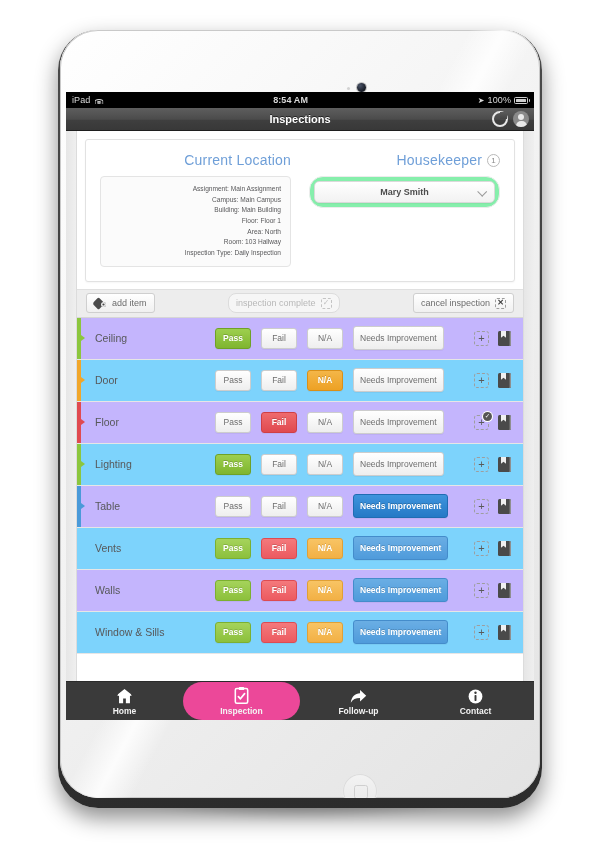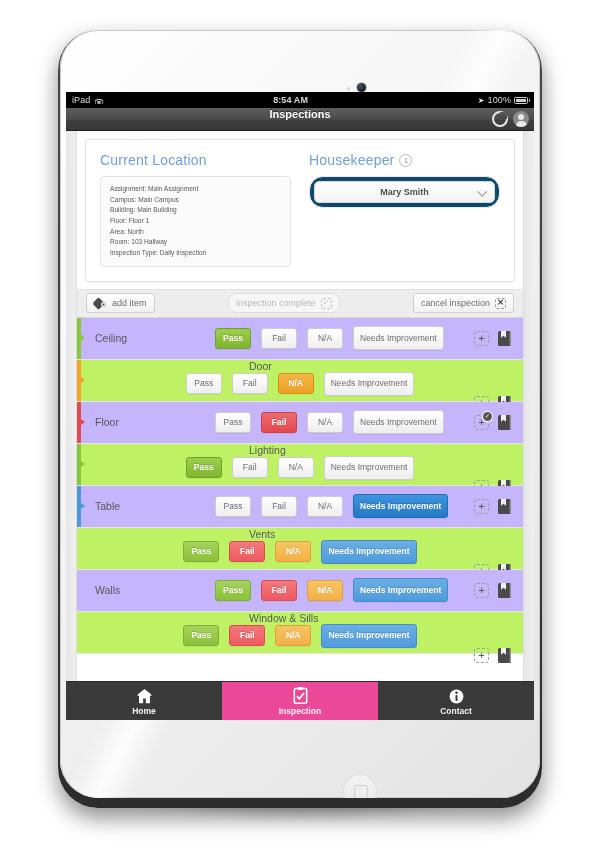--- a/index.html
+++ b/index.html
@@ -79,21 +79,21 @@
   .batt{ width:14px; height:7px; border:1px solid #cfcfcf; border-radius:1.5px; position:relative; }
   .batt:after{ content:""; position:absolute; right:-3px; top:1.5px; width:1.5px; height:3px; background:#cfcfcf; border-radius:0 1px 1px 0;}
   .batt i{ position:absolute; left:1px; top:1px; bottom:1px; right:1px; background:#cfcfcf; border-radius:0.5px;}
   .loc-arrow{ font-size:8px; color:#d9d9d9; }
 
   
   .titlebar {
     height:23px; position:relative;
     background: linear-gradient(to bottom,#5e5e5e 0%,#4b4b4b 52%,#3f3f3f 53%,#383838 100%);
     border-bottom:1px solid #1e1e1e;
-    display:flex; align-items:flex-start; justify-content:center;
+    display:flex; align-items:center; justify-content:center;
   }
   .titlebar .ttl{ color:#fff; font-size:11px; font-weight:bold; text-shadow:0 -1px 0 rgba(0,0,0,.6); }
   .tb-icons{ position:absolute; right:5px; top:3px; display:flex; gap:5px; align-items:center; }
   .tb-ic{ width:16px; height:16px; border-radius:50%; display:flex; align-items:center; justify-content:center; }
   .ic-refresh{ border:2px solid #e8e8e8; background:transparent; position:relative; }
   .ic-refresh:after{ content:""; position:absolute; right:-1px; top:-1px; width:7px; height:7px;
      background: linear-gradient(to bottom,#5a5a5a,#454545); }
   .ic-person{ background:#8a8a8a; position:relative; overflow:hidden; }
   .ic-person:before{ content:""; position:absolute; left:5px; top:2.5px; width:6px; height:6px; border-radius:50%; background:#e9e9e9;}
   .ic-person:after{ content:""; position:absolute; left:2.5px; top:9.5px; width:11px; height:8px; border-radius:5px 5px 0 0; background:#e9e9e9;}
@@ -107,34 +107,34 @@
   .gutter-l{ left:0; border-right:1px solid #dcdcdc; }
   .gutter-r{ right:0; border-left:1px solid #dcdcdc; }
   .content{ position:absolute; left:11px; right:11px; top:0; bottom:0; background:#fff; }
 
   
   .hdr-card{
     margin:8px 8px 0 8px; background:#fff; border:1px solid #e2e2e2; border-radius:3px;
     padding:12px 14px 14px 14px; display:flex; gap:18px;
     box-shadow:0 1px 2px rgba(0,0,0,0.04);
   }
-  .hdr-col{ flex:1; min-width:0; }
+  .hdr-col{ flex:1; min-width:0;text-align:right; }
   .hdr-title{ font-size:14px; color:#6f9fd8; font-weight:400; margin-bottom:8px; letter-spacing:.2px; }
   .hdr-title .badge{
     display:inline-flex; align-items:center; justify-content:center;
     width:13px; height:13px; border-radius:50%; border:1px solid #b9b9b9;
     font-size:8px; color:#8a8a8a; margin-left:5px; vertical-align:2px;
   }
   .loc-box{
     border:1px solid #e4e4e4; border-radius:4px; background:#fbfbfb;
     padding:7px 9px; font-size:6.6px; line-height:1.62; color:#58585a;
   }
   .loc-box div{ white-space:nowrap; }
   .select-outer{
-    border:1px solid #ececec; border-radius:14px; background:#0c4a6e; padding:4px;
+    border:1px solid #ececec; border-radius:14px; background:#86efac; padding:4px;
   }
   .select{
     position:relative; height:22px; border:1px solid #dadada; border-radius:5px;
     background: linear-gradient(to bottom,#ffffff,#f2f2f2);
     display:flex; align-items:center; justify-content:center;
     font-size:9px; font-weight:bold; color:#4c4c4c;
     box-shadow:0 1px 1px rgba(0,0,0,0.04);
   }
   .select .chev{ position:absolute; right:9px; top:7px; width:7px; height:7px;
     border-right:1.6px solid #9a9a9a; border-bottom:1.6px solid #9a9a9a; transform:rotate(45deg) translateY(-1px); }
@@ -172,21 +172,21 @@
     font-weight:bold; line-height:1;
   }
 
   
   .rows{ }
   .row{
     position:relative; height:42px; display:flex; align-items:center;
     border-bottom:1px solid #e6e6e6;
   }
   .row.odd{ background:#c4b5fd; }
-  .row.even{ background:#bef264;flex-direction:column; }
+  .row.even{ background:#7dd3fc; }
   .row-bar{ position:absolute; left:0; top:0; bottom:0; width:4px; }
   .row-arrow{
     position:absolute; left:4px; top:50%; margin-top:-3.5px; width:0; height:0;
     border-top:3.5px solid transparent; border-bottom:3.5px solid transparent;
     border-left:4px solid transparent;
   }
   .row-label{
     width:138px; padding-left:18px; font-size:10.5px; color:#57585a; white-space:nowrap;
   }
   .btns{ display:flex; align-items:center; gap:10px; }
@@ -227,21 +227,21 @@
     clip-path: polygon(0 0, 100% 0, 100% 100%, 50% 72%, 0 100%);
   }
 
   
   .tabbar{
     position:absolute; left:0; right:0; bottom:0; height:39px; background:#3a3a3a;
     display:flex; border-top:1px solid #2b2b2b;
   }
   .tab{
     flex:1; display:flex; flex-direction:column; align-items:center; justify-content:center; gap:2px;
-    color:#f3f3f3; font-size:8.5px; font-weight:bold;
+    color:#f3f3f3; font-size:8.5px; font-weight:bold;border-radius:19px;
   }
   .tab.active{ background:#ec4899;text-align:right; }
   .tab-ico{ height:17px; display:flex; align-items:flex-end; justify-content:center; }
 
   svg.gi{ display:block; }
 </style>
 </head>
 <body>
 
 <div id="stage">
@@ -467,20 +467,28 @@
               <svg class="gi" width="15" height="17" viewBox="0 0 18 22">
                 <rect x="1" y="2" width="16" height="19" rx="2" fill="none" stroke="#fff" stroke-width="2"></rect>
                 <rect x="5.5" y="0" width="7" height="4" rx="1.2" fill="#fff"></rect>
                 <path d="M5 12.5l2.6 2.8L13 8.6" fill="none" stroke="#fff" stroke-width="2.2" stroke-linecap="round" stroke-linejoin="round"></path>
               </svg>
             </span>
             <span>Inspection</span>
           </div>
           <div class="tab">
             <span class="tab-ico">
+              <svg class="gi" width="17" height="15" viewBox="0 0 22 19">
+                <path fill="#fff" d="M13 1v4.2C6.5 5.6 2 9.3 1 17.5c2.6-4.4 6.3-6.2 12-6.2V16l8-7.5L13 1z"></path>
+              </svg>
+            </span>
+            <span>Follow-up</span>
+          </div>
+          <div class="tab">
+            <span class="tab-ico">
               <svg class="gi" width="15" height="15" viewBox="0 0 20 20">
                 <circle cx="10" cy="10" r="9.2" fill="#fff"></circle>
                 <rect x="8.7" y="8" width="2.6" height="8" rx="1" fill="#3a3a3a"></rect>
                 <circle cx="10" cy="5" r="1.6" fill="#3a3a3a"></circle>
               </svg>
             </span>
             <span>Contact</span>
           </div>
         </div>
     </div>

